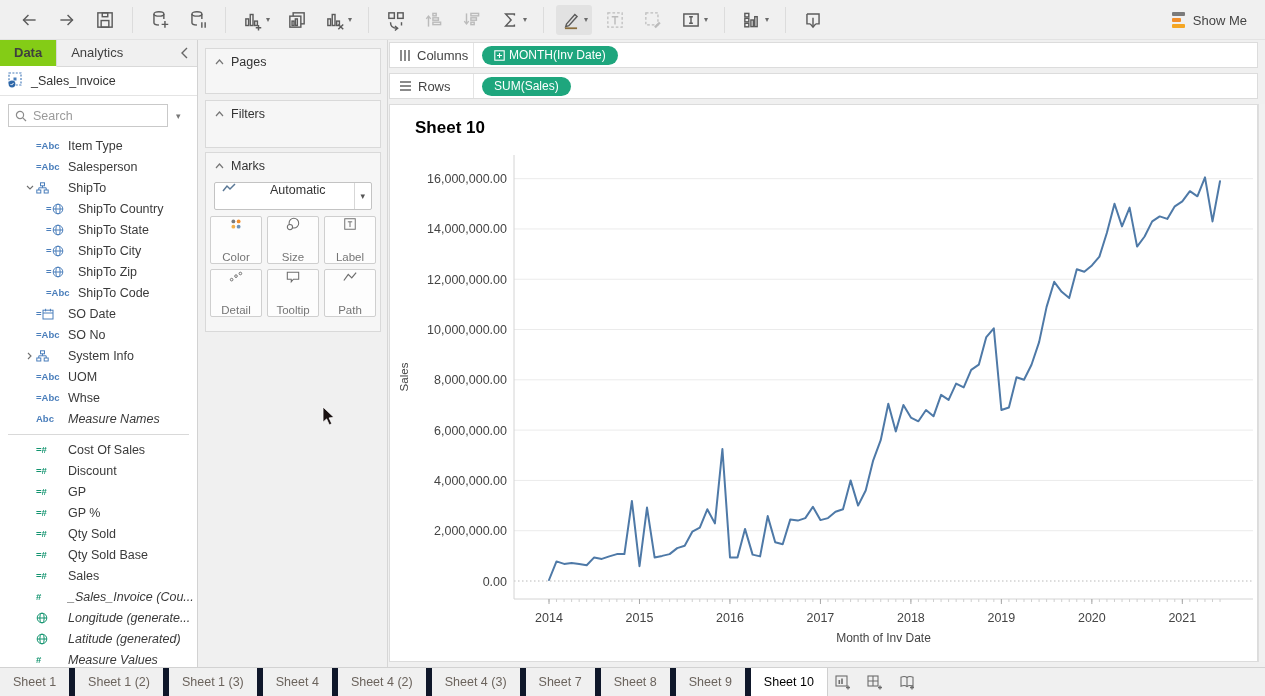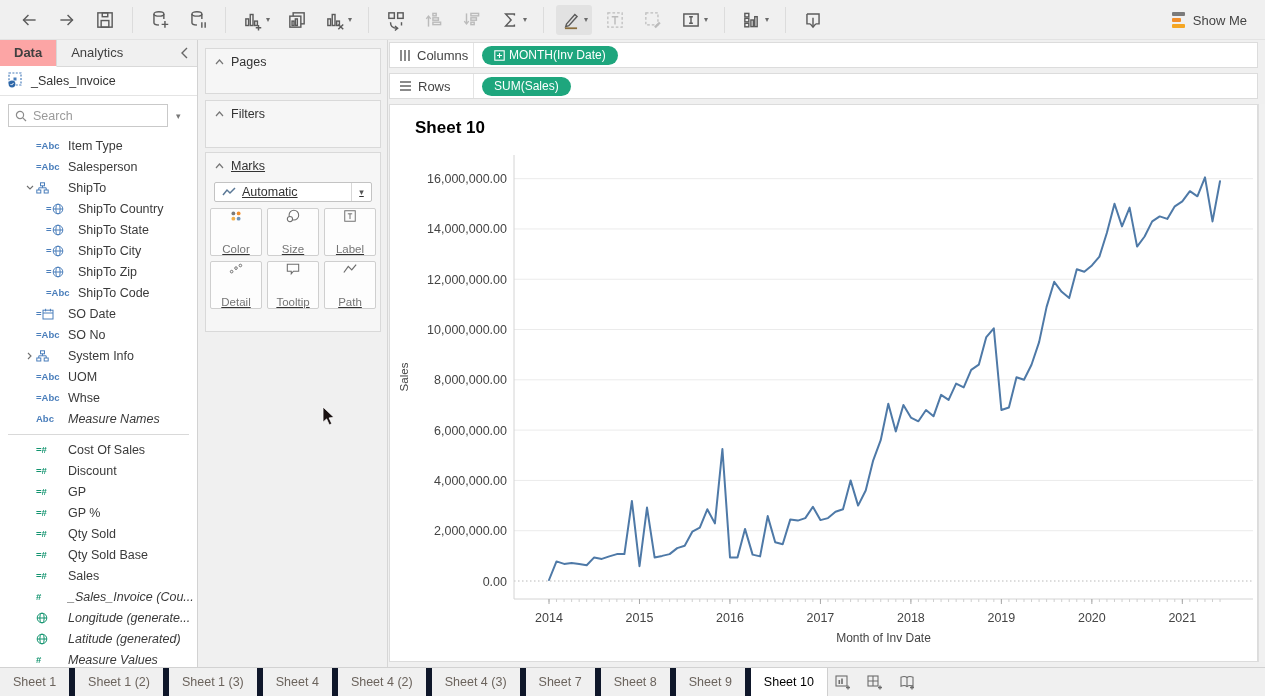--- a/index.html
+++ b/index.html
@@ -20,21 +20,21 @@
   .showme { position:absolute; right:18px; top:7px; height:26px; display:flex; align-items:center;
             gap:8px; font-size:13px; color:#444; }
   .showme-icon { display:inline-flex; flex-direction:column; gap:2px; }
   .showme-icon i { display:block; height:4px; border-radius:1px; }
 
   
   .sidebar { position:absolute; left:0; top:40px; width:198px; height:627px; background:#fff;
              border-right:1px solid #d2d2d2; }
   .side-tabs { height:27px; display:flex; background:#f0f0f0; border-bottom:1px solid #d9d9d9; }
   .side-tab { padding:5px 14px 0 14px; font-size:13px; color:#3f3f3f; }
-  .side-tab.active { background:#fca5a5; font-weight:bold; border-right:1px solid #d9d9d9;
+  .side-tab.active { background:#84cc16; font-weight:bold; border-right:1px solid #d9d9d9;
                      border-bottom:1px solid #fff; margin-bottom:-1px; }
   .collapse-btn { margin-left:auto; padding:5px 8px 0 0; color:#666; }
   .datasource { height:29px; display:flex; align-items:center; gap:7px; padding:0 8px;
                 border-bottom:1px solid #e4e4e4; font-size:12.5px; color:#333; }
   .search-row { display:flex; align-items:center; padding:8px 6px 8px 8px; }
   .search-box { display:flex; align-items:center; gap:6px; width:160px; height:23px;
                 border:1px solid #c9c9c9; background:#fff; padding:0 6px; }
   .search-box input { border:none; outline:none; width:110px; font-size:12.5px; color:#333;
                       font-family:"Liberation Sans",sans-serif; background:transparent; }
   .search-box input::placeholder { color:#9a9a9a; }
@@ -51,23 +51,23 @@
   .field-divider { height:1px; background:#d9d9d9; margin:5px 8px 4px 8px; }
 
   
   .cards-panel { position:absolute; left:198px; top:40px; width:190px; height:627px; background:#f0f0f0;
                  border-right:1px solid #d6d6d6; }
   .card { position:absolute; left:7px; width:176px; background:#f6f6f6; border:1px solid #d9d9d9; }
   .card-header { display:flex; align-items:center; gap:7px; padding:6px 0 2px 9px; font-size:12.5px; color:#333; }
   .chev { color:#777; }
   .card.pages { top:8px; height:46px; }
   .card.filters { top:60px; height:48px; }
-  .card.marks { top:112px; height:180px;text-decoration:underline; }
-  .mark-type { display:flex; align-items:center; height:20px; margin:7px 8px 6px 8px; background:#fff;
-               border:1px solid #c3c3c3; border-radius:2px; font-size:12.5px; color:#333; }
+  .card.marks { top:112px; height:180px; }
+  .mark-type { display:flex; height:28px; margin:7px 8px 6px 8px; background:#fff;
+               border:1px solid #c3c3c3; border-radius:2px; font-size:12.5px; color:#333;gap:28px; }
   .mark-type .mt-icon { margin:0 6px 0 7px; display:flex; }
   .mark-type .mt-caret { margin-left:auto; width:20px; align-self:stretch; display:flex; align-items:center;
                          justify-content:center; border-left:1px solid #d7d7d7; font-size:9px; color:#555; }
   .marks-grid { display:grid; grid-template-columns:repeat(3,52px); grid-auto-rows:48px; gap:5px;
                 justify-content:center; }
   .mark-btn { background:#fdfdfd; border:1px solid #cfcfcf; border-radius:2px; display:flex;
               flex-direction:column; align-items:center; justify-content:center; gap:20px;
               font-size:11.5px; color:#757575; }
   .mark-btn svg { width:18px; height:16px; }
 

